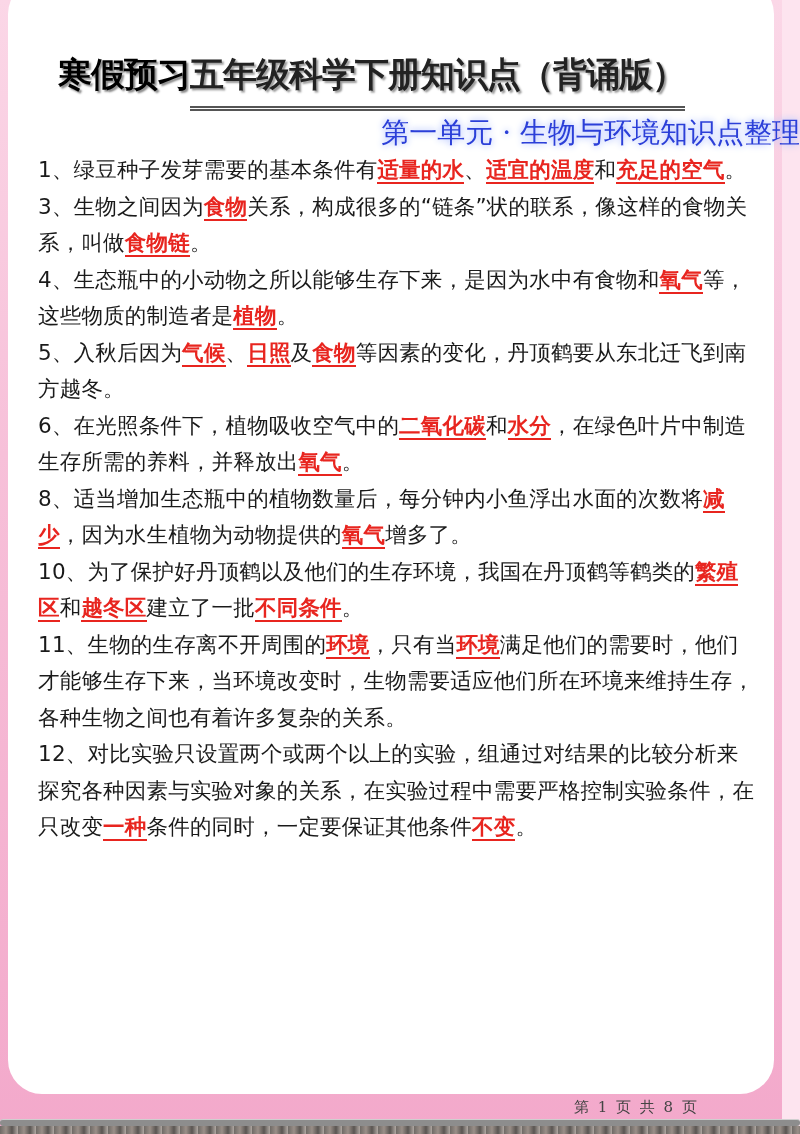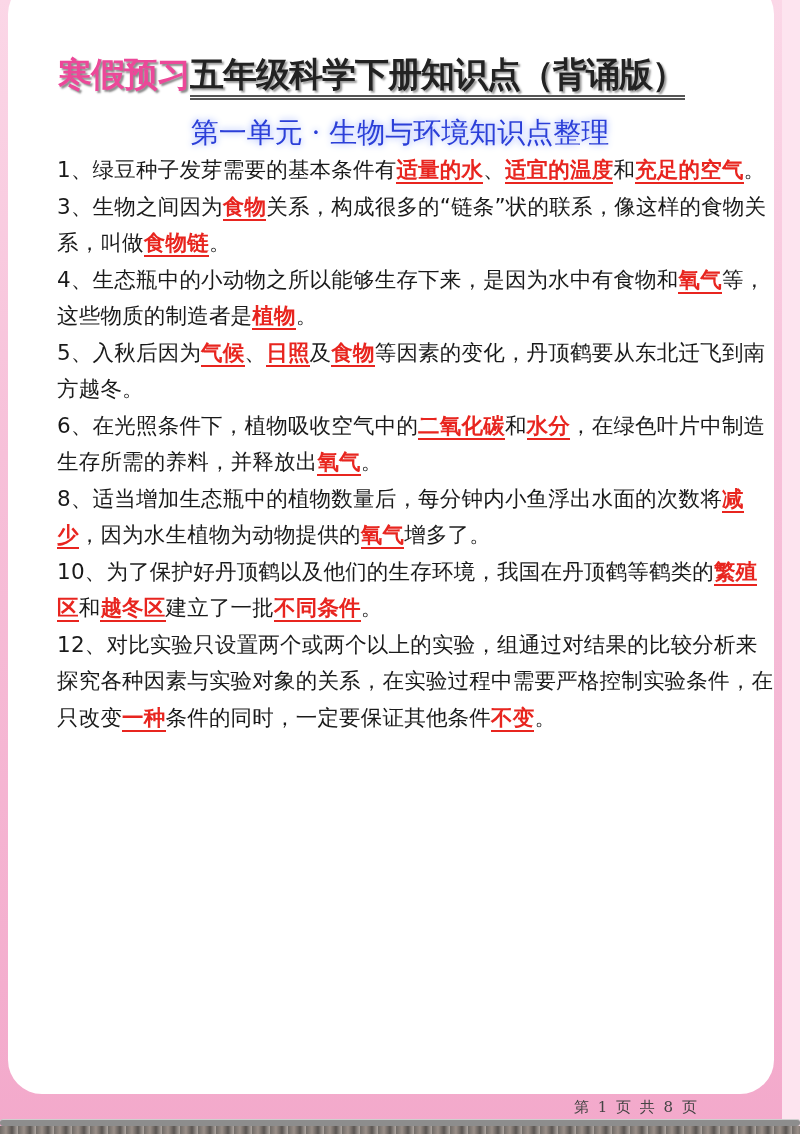--- a/index.html
+++ b/index.html
@@ -15,40 +15,39 @@
   .card {
     position:absolute; left:8px; top:-20px; width:766px; height:1114px;
     background:#ffffff; border-radius:34px;
   }
   .title {
     position:absolute; left:58px; top:50px; height:48px;
     font-size:34px; font-weight:bold; letter-spacing:-1px; white-space:nowrap;
     line-height:48px;
   }
   .title .green {
-    color:#ec4899;
+    color:#000000;
     text-shadow: 2px 2px 2px #8a8a8a;
   }
   .title .black {
     color:#222222;
     text-shadow: 2px 2px 2px #9a9a9a;
     border-bottom: 5px double #555;
-    padding-bottom:1px;
+    padding-bottom:12px;
   }
   .subtitle {
-    position:absolute; left:0; width:800px; top:113px; text-align:center;
+    position:absolute; left:0; width:800px; top:113px; text-align:right;
     font-family:"DejaVu Serif", serif;
     font-size:28px; color:#2b3fd8; line-height:40px;
     text-shadow: 0 0 6px #b3c3ff, 0 0 10px #c9d4ff;
   }
   .content {
     position:absolute; left:38px; top:152px; width:722px;
     font-size:21.5px; line-height:36.5px; color:#1a1a1a;
     letter-spacing:0.2px;
-    margin-left:19px;
   }
   .item { margin:0; }
   .hl {
     color:#e8251f; font-weight:bold;
     border-bottom:2px solid #e8251f;
     padding-bottom:0px;
   }
   .footer {
     position:absolute; left:574px; top:1098px; font-size:15px; color:#444;
     font-family:"DejaVu Serif", serif; letter-spacing:2px;
@@ -76,19 +75,20 @@
 <div class="subtitle">第一单元 · 生物与环境知识点整理</div>
 
 <div class="content" id="content">
     <p class="item"><span>1、绿豆种子发芽需要的基本条件有</span><span class="hl">适量的水</span><span>、</span><span class="hl">适宜的温度</span><span>和</span><span class="hl">充足的空气</span><span>。</span></p>
     <p class="item"><span>3、生物之间因为</span><span class="hl">食物</span><span>关系，构成很多的“链条”状的联系，像这样的食物关系，叫做</span><span class="hl">食物链</span><span>。</span></p>
     <p class="item"><span>4、生态瓶中的小动物之所以能够生存下来，是因为水中有食物和</span><span class="hl">氧气</span><span>等，这些物质的制造者是</span><span class="hl">植物</span><span>。</span></p>
     <p class="item"><span>5、入秋后因为</span><span class="hl">气候</span><span>、</span><span class="hl">日照</span><span>及</span><span class="hl">食物</span><span>等因素的变化，丹顶鹤要从东北迁飞到南方越冬。</span></p>
     <p class="item"><span>6、在光照条件下，植物吸收空气中的</span><span class="hl">二氧化碳</span><span>和</span><span class="hl">水分</span><span>，在绿色叶片中制造生存所需的养料，并释放出</span><span class="hl">氧气</span><span>。</span></p>
     <p class="item"><span>8、适当增加生态瓶中的植物数量后，每分钟内小鱼浮出水面的次数将</span><span class="hl">减少</span><span>，因为水生植物为动物提供的</span><span class="hl">氧气</span><span>增多了。</span></p>
     <p class="item"><span>10、为了保护好丹顶鹤以及他们的生存环境，我国在丹顶鹤等鹤类的</span><span class="hl">繁殖区</span><span>和</span><span class="hl">越冬区</span><span>建立了一批</span><span class="hl">不同条件</span><span>。</span></p>
+    <p class="item"><span>11、生物的生存离不开周围的</span><span class="hl">环境</span><span>，只有当</span><span class="hl">环境</span><span>满足他们的需要时，他们才能够生存下来，当环境改变时，生物需要适应他们所在环境来维持生存，各种生物之间也有着许多复杂的关系。</span></p>
     <p class="item"><span>12、对比实验只设置两个或两个以上的实验，组通过对结果的比较分析来探究各种因素与实验对象的关系，在实验过程中需要严格控制实验条件，在只改变</span><span class="hl">一种</span><span>条件的同时，一定要保证其他条件</span><span class="hl">不变</span><span>。</span></p>
   </div>
 
 <div class="footer">第 1 页 共 8 页</div>
 
 <div class="scrollbar"></div>
 <div class="bottom-strip"></div>
 
 </body></html>

